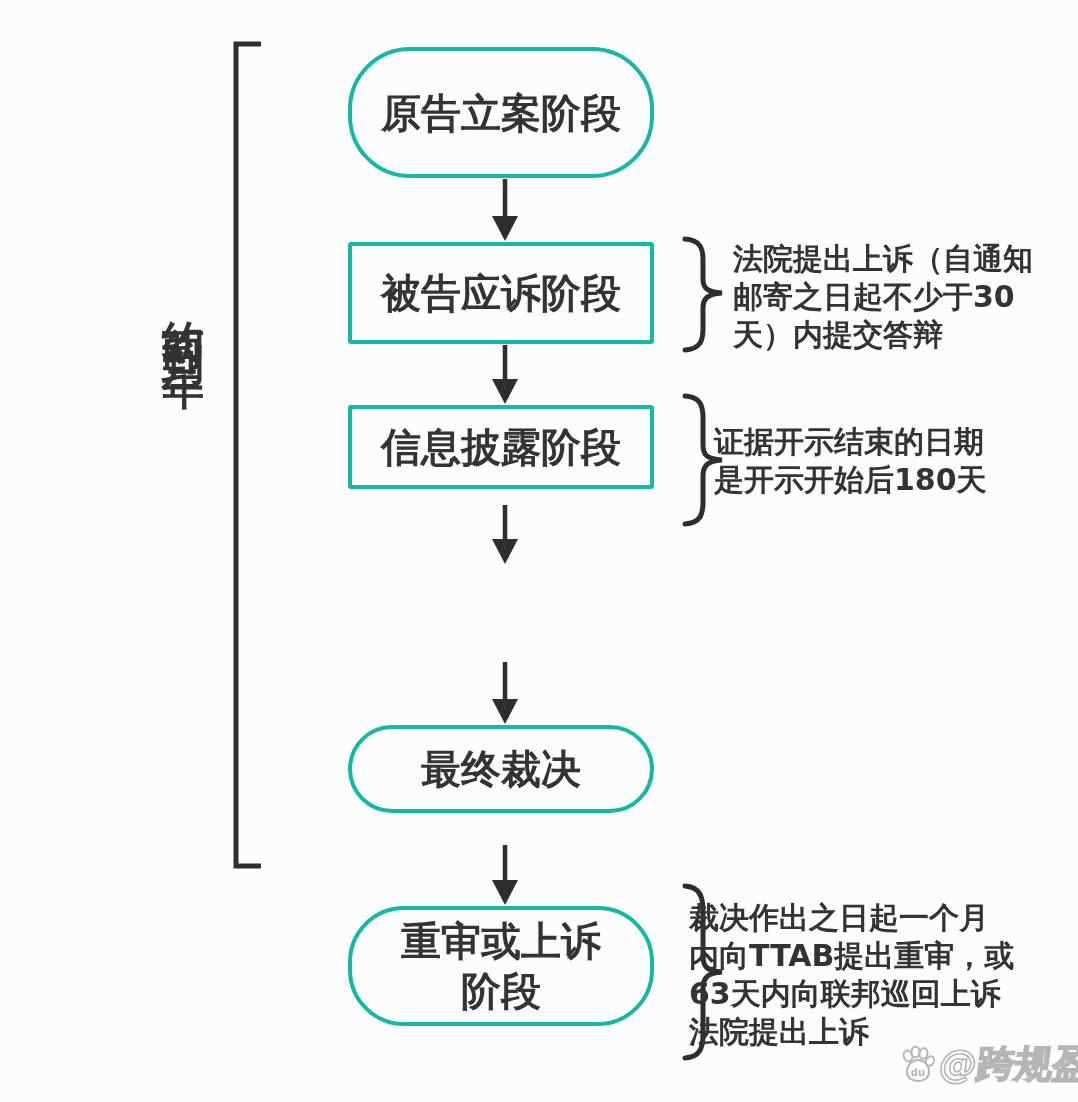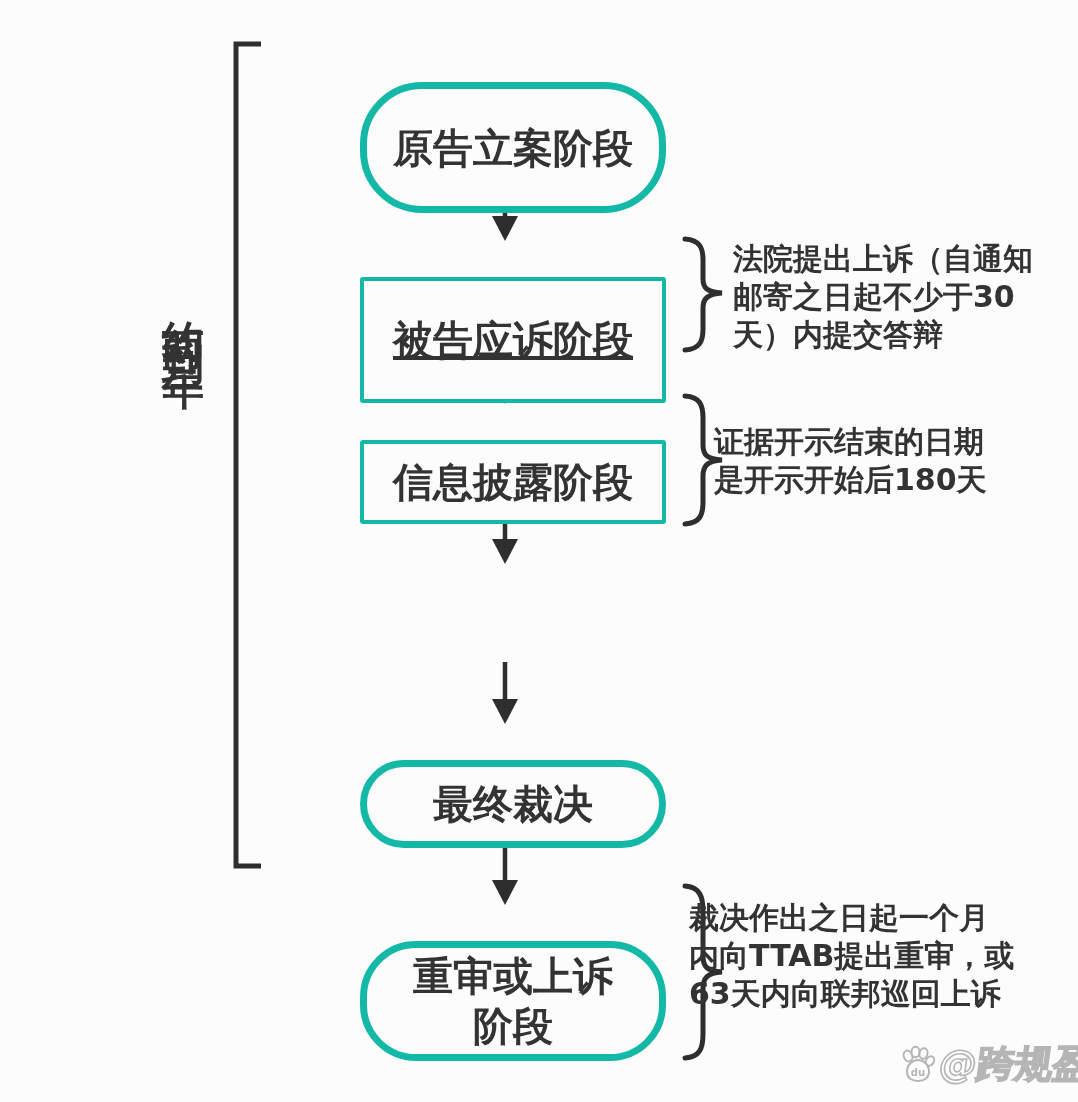--- a/index.html
+++ b/index.html
@@ -13,40 +13,39 @@
     overflow: hidden;
   }
   svg.overlay {
     position: absolute;
     left: 0; top: 0;
     width: 1078px; height: 1102px;
     pointer-events: none;
   }
   .node {
     position: absolute;
-    left: 360px;
+    left: 348px;
     width: 306px;
     box-sizing: border-box;
-    border: 7px solid #14b8a6;
+    border: 4px solid #14b8a6;
     background: #fcfcfc;
     display: flex;
     flex-direction: column;
     align-items: center;
     justify-content: center;
     text-align: center;
     font-size: 40px;
     font-weight: bold;
     line-height: 50px;
     color: #333333;
-    margin-top: 35px;
   }
   .node.rect { border-width: 4px; border-radius: 3px; }
   .node.stadium { border-radius: 62px; }
   #node1 { top: 47px;  height: 131px; }
-  #node2 { top: 242px; height: 126px; text-decoration: underline; }
+  #node2 { top: 242px; height: 102px; }
   #node3 { top: 405px; height: 84px;  }
   #node4 { top: 565px; height: 96px;  }
   #node5 { top: 725px; height: 88px; border-radius: 56px; }
   #node6 { top: 906px; height: 120px; border-radius: 56px; }
   .annotation {
     position: absolute;
     width: 340px;
     font-size: 30px;
     font-weight: bold;
     line-height: 38px;
@@ -140,20 +139,21 @@
     <div>天）内提交答辩</div>
   </div>
   <div class="annotation" id="ann2">
     <div>证据开示结束的日期</div>
     <div>是开示开始后180天</div>
   </div>
   <div class="annotation" id="ann3">
     <div>裁决作出之日起一个月</div>
     <div>内向TTAB提出重审，或</div>
     <div>63天内向联邦巡回上诉</div>
+    <div>法院提出上诉</div>
   </div>
 
   <div class="watermark">
     <svg width="42" height="42" viewBox="0 0 42 42">
       <ellipse cx="12" cy="12" rx="4.2" ry="5.5" transform="rotate(-20 12 12)" fill="#ffffff" stroke="#b5b5b5" stroke-width="2"></ellipse>
       <ellipse cx="19.5" cy="8" rx="4" ry="5.3" fill="#ffffff" stroke="#b5b5b5" stroke-width="2"></ellipse>
       <ellipse cx="27.5" cy="9.5" rx="4" ry="5.3" transform="rotate(12 27.5 9.5)" fill="#ffffff" stroke="#b5b5b5" stroke-width="2"></ellipse>
       <ellipse cx="34" cy="17" rx="3.8" ry="5" transform="rotate(30 34 17)" fill="#ffffff" stroke="#b5b5b5" stroke-width="2"></ellipse>
       <path d="M 11 28 C 11 20 17 16 22 16 C 27 16 33 20 33 28 C 33 34 28 37 22 37 C 16 37 11 34 11 28 Z" fill="#ffffff" stroke="#b5b5b5" stroke-width="2"></path>
       <text x="22" y="32" text-anchor="middle" font-size="10" font-weight="bold" fill="#b5b5b5">du</text>

